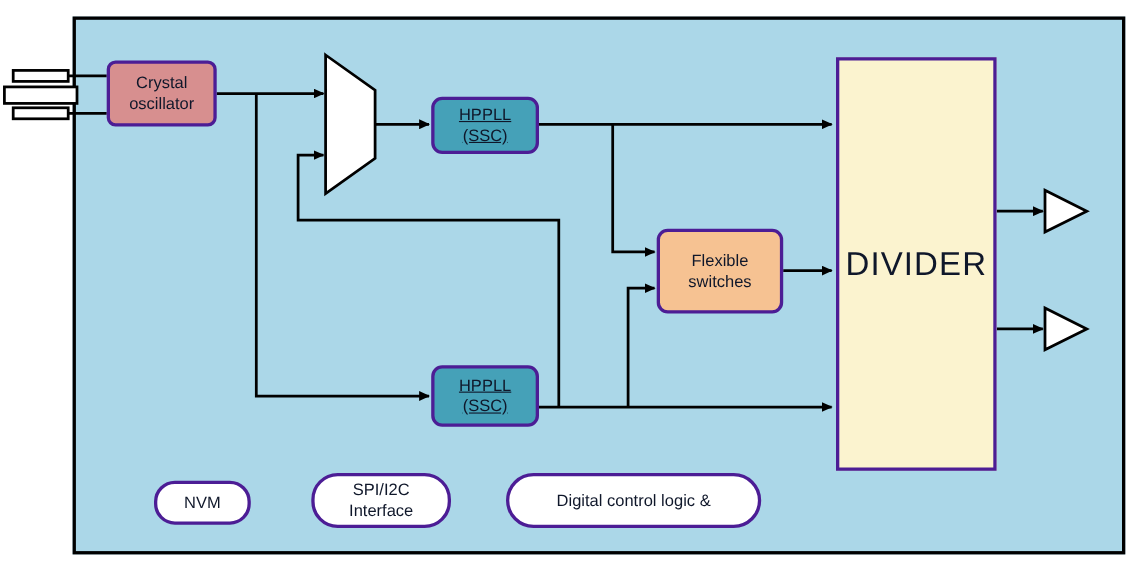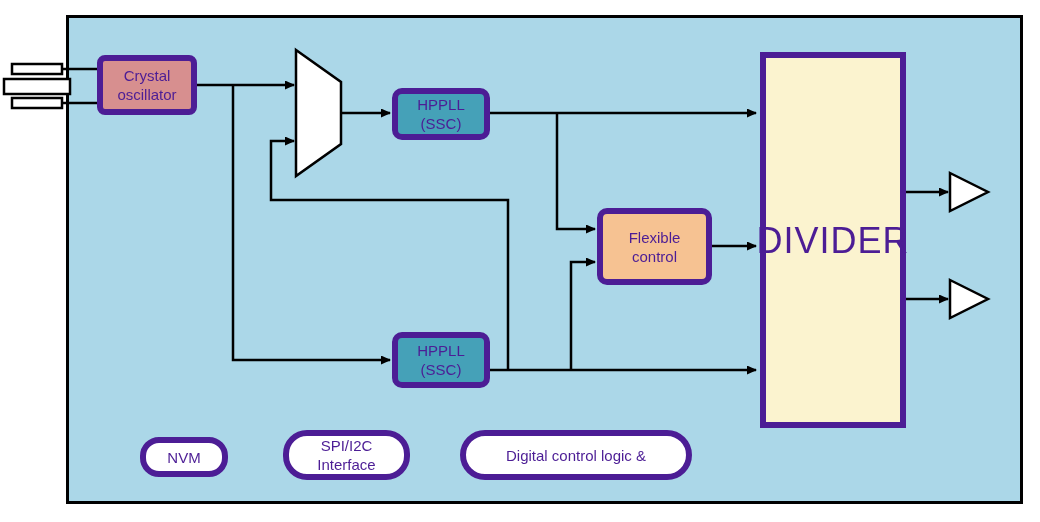--- a/index.html
+++ b/index.html
@@ -8,29 +8,29 @@
     font-family:"Liberation Sans",sans-serif;color:#000;overflow:hidden;
   }
   .panel{
     position:absolute;left:66px;top:15px;width:957px;height:489px;
     background:#abd7e8;border:3px solid #000;box-sizing:border-box;
   }
   .wires{position:absolute;left:0;top:0;pointer-events:none;}
   .wire{fill:none;stroke:#000;stroke-width:2.5;}
   .box{
     position:absolute;display:flex;flex-direction:column;align-items:center;justify-content:center;
-    border:6px solid #4c1d95;box-sizing:border-box;text-align:center;
-    font-size:15px;line-height:19px;color:#4c1d95;
+    border:3px solid #4c1d95;box-sizing:border-box;text-align:center;
+    font-size:15px;line-height:19px;color:#0f172a;
   }
   .crystal-box{left:97px;top:55px;width:100px;height:60px;border-radius:8px;background:#d78f8f;}
-  .pll{background:#45a1b8;border-radius:10px;width:98px;}
+  .pll{background:#45a1b8;border-radius:10px;width:98px;text-decoration:underline;}
   .pll-top{left:392px;top:88px;height:52px;}
   .pll-bottom{left:392px;top:332px;height:56px;}
   .switches-box{left:597px;top:208px;width:115px;height:77px;border-radius:10px;background:#f6c292;justify-content:center;}
-  .divider-box{left:760px;top:52px;width:146px;height:376px;background:#fbf3cf;font-size:36px;letter-spacing:1px;}
+  .divider-box{left:760px;top:52px;width:146px;height:376px;background:#fbf3cf;font-size:30px;letter-spacing:1px;}
   .pill{background:#ffffff;}
   .nvm-box{left:140px;top:437px;width:88px;height:40px;border-radius:19px;text-align:right;}
   .spi-box{left:283px;top:430px;width:127px;height:50px;border-radius:24px;text-align:center;}
   .digital-box{left:460px;top:430px;width:232px;height:50px;border-radius:25px;gap:20px;}
 </style>
 </head>
 <body>
 
 <div class="stage">
 
@@ -79,21 +79,21 @@
     <span>(SSC)</span>
   </div>
 
   <div class="box pll pll-bottom">
     <span>HPPLL</span>
     <span>(SSC)</span>
   </div>
 
   <div class="box switches-box">
     <span>Flexible</span>
-    <span>control</span>
+    <span>switches</span>
   </div>
 
   <div class="box divider-box">
     <span>DIVIDER</span>
   </div>
 
   <div class="box pill nvm-box">
     <span>NVM</span>
   </div>
 

